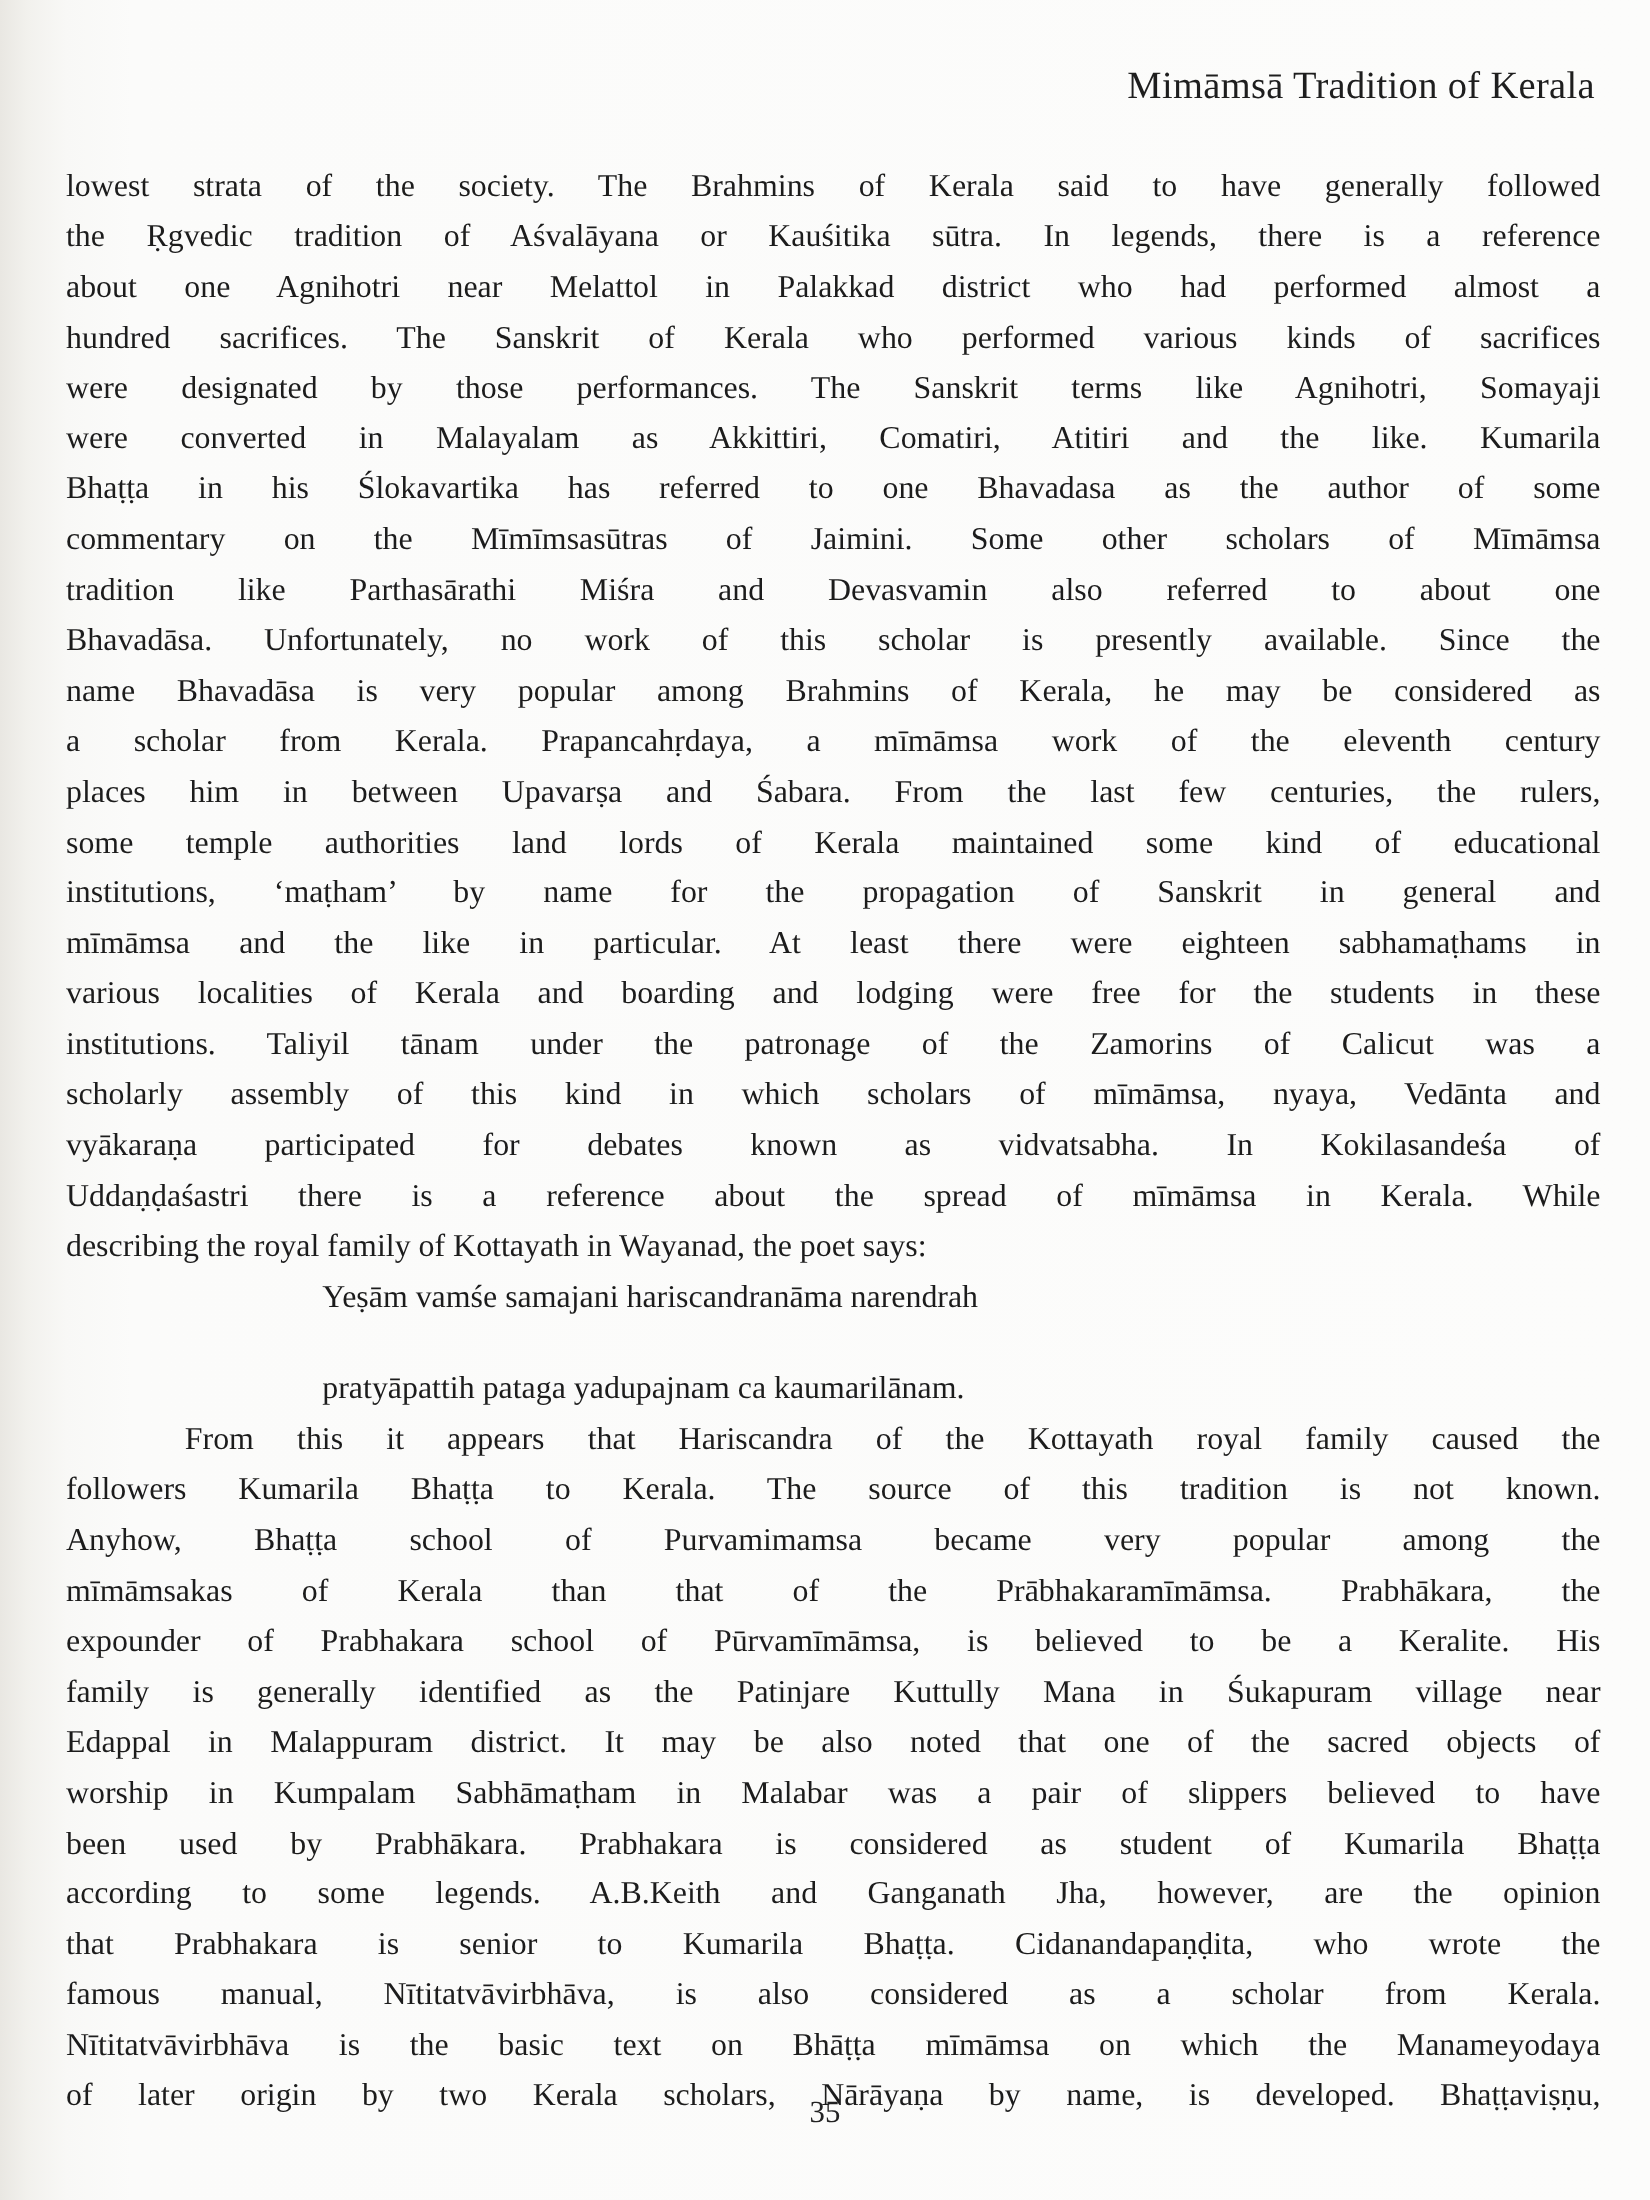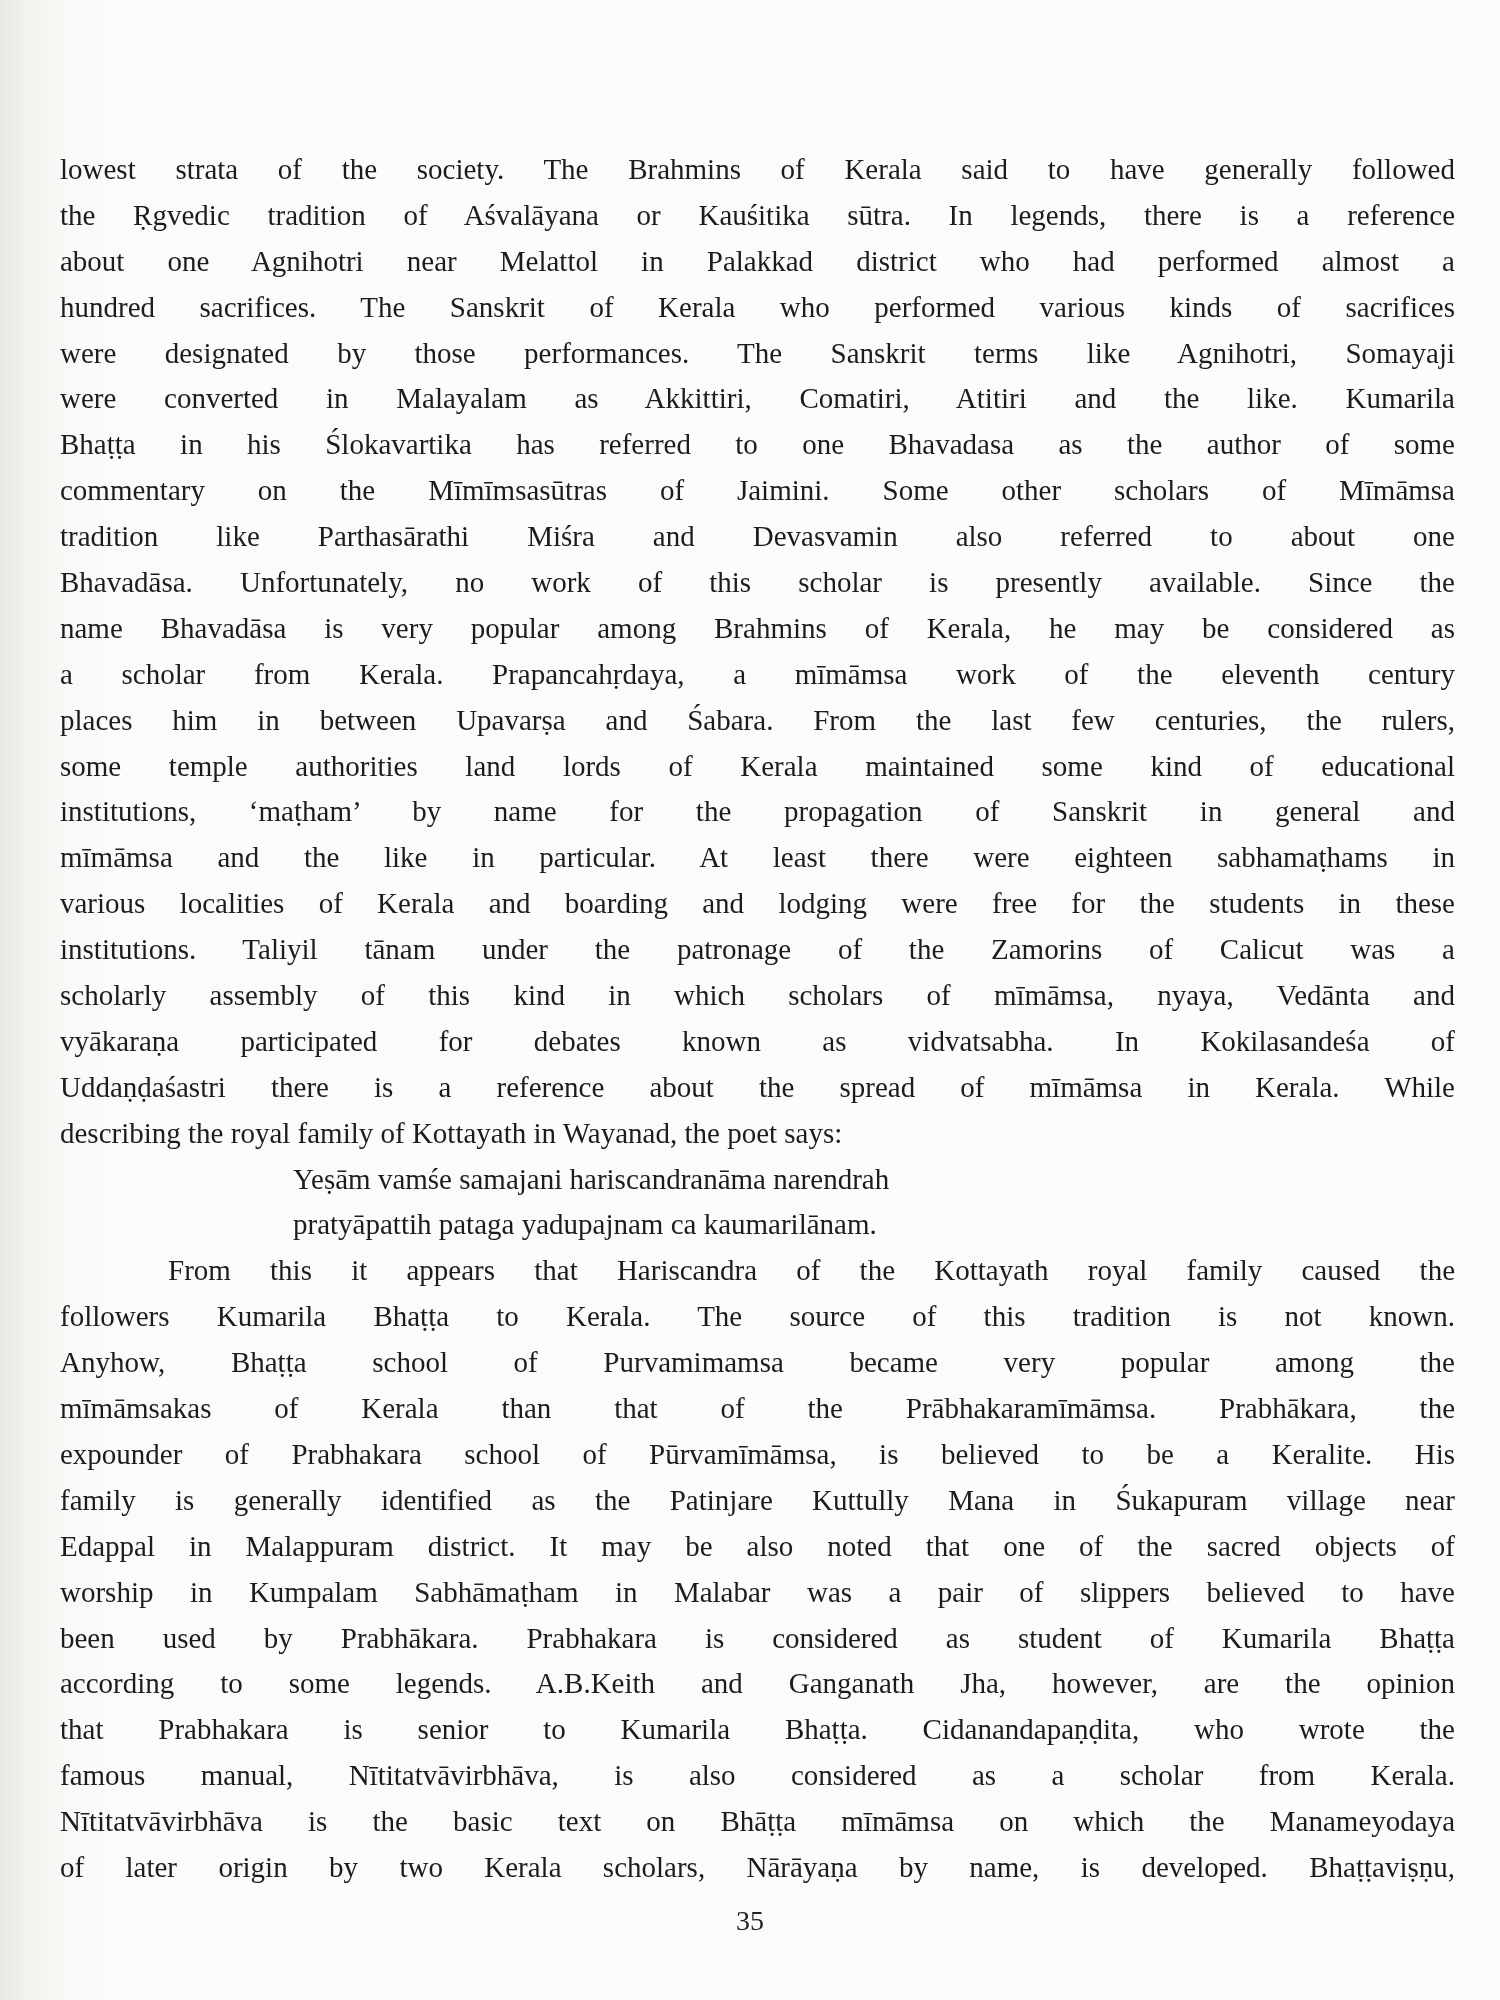--- a/index.html
+++ b/index.html
@@ -49,39 +49,41 @@
     .line.last {
       text-align-last: left;
     }
     .line.verse-1 {
       padding-left: 233px;
       text-align-last: left;
     }
     .line.verse-2 {
       padding-left: 233px;
       text-align-last: left;
+      margin-top: 38px;
     }
     .line.indent {
       padding-left: 108px;
     }
     .page-number {
       position: absolute;
       top: 1905px;
       left: 0;
       width: 1500px;
       text-align: center;
       font-size: 28px;
       color: #222;
     }
   </style>
 </head>
 <body>
 
 <div class="page">
 
+  <div class="running-header">Mimāmsā Tradition of Kerala</div>
 
   <div class="body-text">
 
     <div class="line">lowest strata of the society. The Brahmins of Kerala said to have generally followed</div>
     <div class="line">the Ṛgvedic tradition of Aśvalāyana or Kauśitika sūtra. In legends, there is a reference</div>
     <div class="line">about one Agnihotri near Melattol in Palakkad district who had performed almost a</div>
     <div class="line">hundred sacrifices. The Sanskrit of Kerala who performed various kinds of sacrifices</div>
     <div class="line">were designated by those performances. The Sanskrit terms like Agnihotri, Somayaji</div>
     <div class="line">were converted in Malayalam as Akkittiri, Comatiri, Atitiri and the like. Kumarila</div>
     <div class="line">Bhaṭṭa in his Ślokavartika has referred to one Bhavadasa as the author of some</div>

